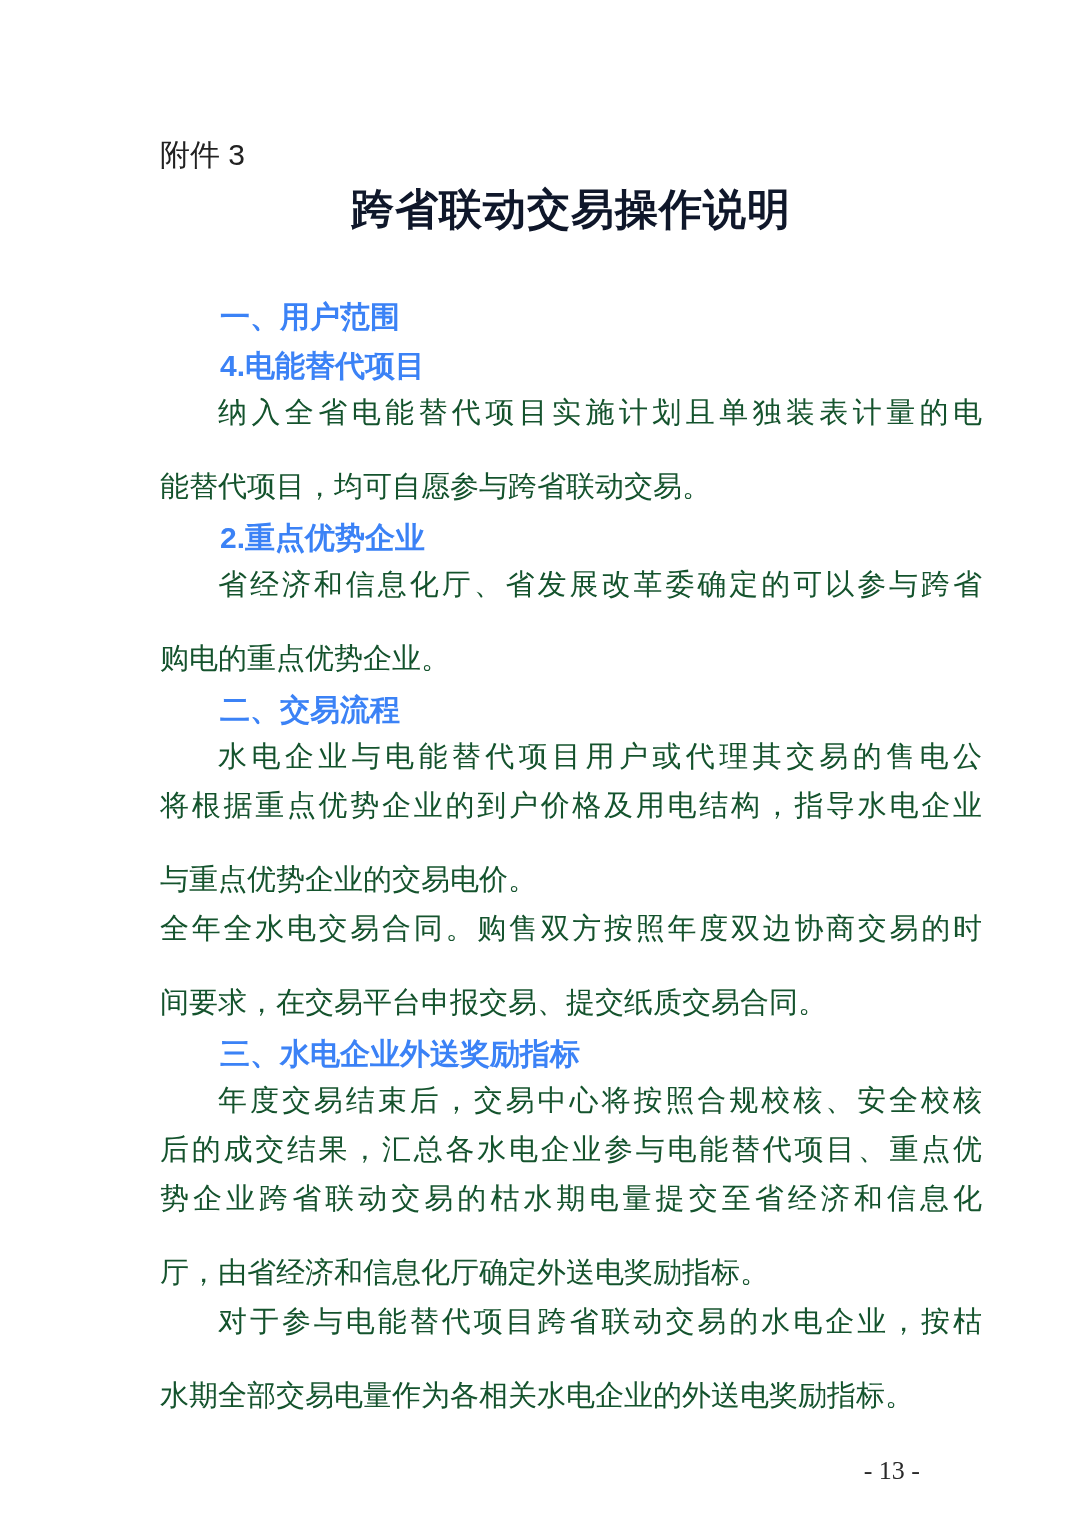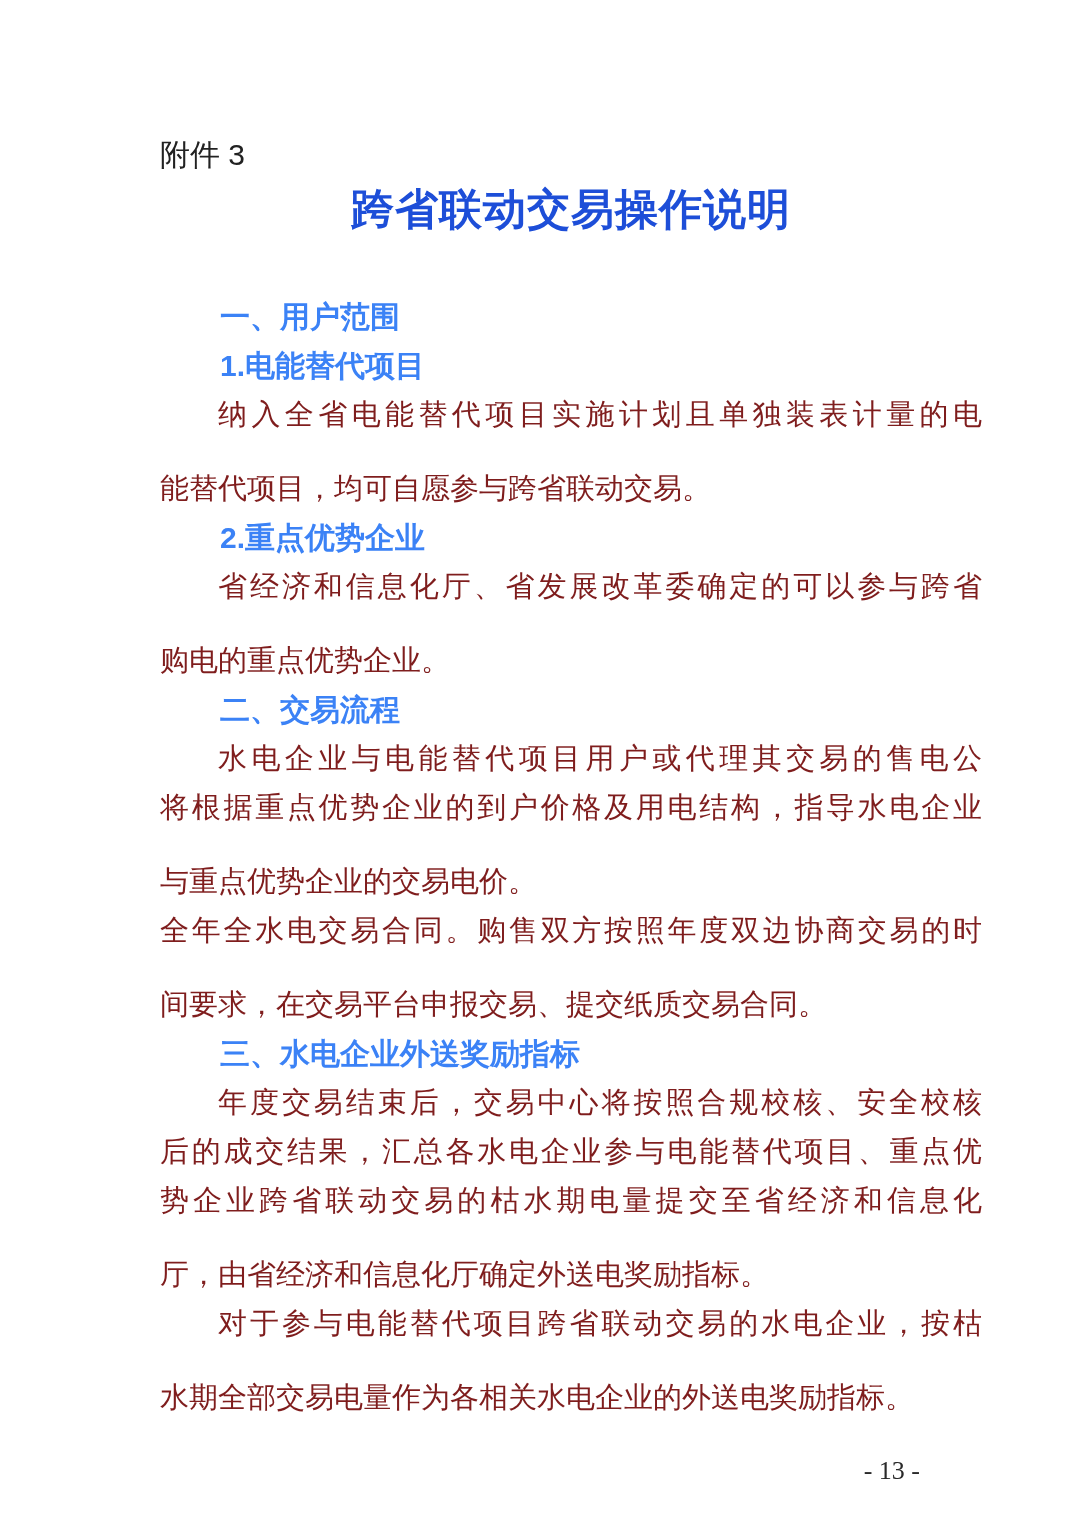--- a/index.html
+++ b/index.html
@@ -26,41 +26,41 @@
     color: #222222;
   }
   .doc-title {
     margin-top: 12px;
     text-align: center;
     font-family: "Liberation Sans", sans-serif;
     font-weight: 900;
     font-size: 43px;
     line-height: 50px;
     letter-spacing: 1px;
-    color: #1d4ed8;
+    color: #0f172a;
   }
   .document-blocks {
     margin-top: 58px;
   }
   .heading-line {
     font-family: "Liberation Sans", sans-serif;
     font-weight: bold;
     font-size: 30px;
     line-height: 49px;
     height: 49px;
     text-indent: 2em;
     color: #3b82f6;
     white-space: nowrap;
   }
   .body-line {
-    font-family: Liberation Sans, sans-serif;
+    font-family: Liberation Mono, monospace;
     font-size: 29px;
     line-height: 49px;
     height: 49px;
-    color: #7f1d1d;
+    color: #14532d;
     text-align: justify;
     text-align-last: justify;
     text-justify: inter-character;
   }
   .body-line.indent {
     text-indent: 2em;
   }
   .body-line.no-justify {
     text-align: left;
     text-align-last: left;
@@ -77,21 +77,21 @@
 </style>
 </head>
 <body>
 
 <div class="page">
   <div class="content">
     <div class="attachment-label">附件 3</div>
     <div class="doc-title">跨省联动交易操作说明</div>
     <div class="document-blocks">
         <div class="heading-line">一、用户范围</div>
-        <div class="heading-line">1.电能替代项目</div>
+        <div class="heading-line">4.电能替代项目</div>
         <div class="body-line indent">纳入全省电能替代项目实施计划且单独装表计量的电</div>
         <div class="body-line no-justify">能替代项目，均可自愿参与跨省联动交易。</div>
         <div class="heading-line">2.重点优势企业</div>
         <div class="body-line indent">省经济和信息化厅、省发展改革委确定的可以参与跨省</div>
         <div class="body-line no-justify">购电的重点优势企业。</div>
         <div class="heading-line">二、交易流程</div>
         <div class="body-line indent">水电企业与电能替代项目用户或代理其交易的售电公</div>
         <div class="body-line">将根据重点优势企业的到户价格及用电结构，指导水电企业</div>
         <div class="body-line no-justify">与重点优势企业的交易电价。</div>
         <div class="body-line">全年全水电交易合同。购售双方按照年度双边协商交易的时</div>

